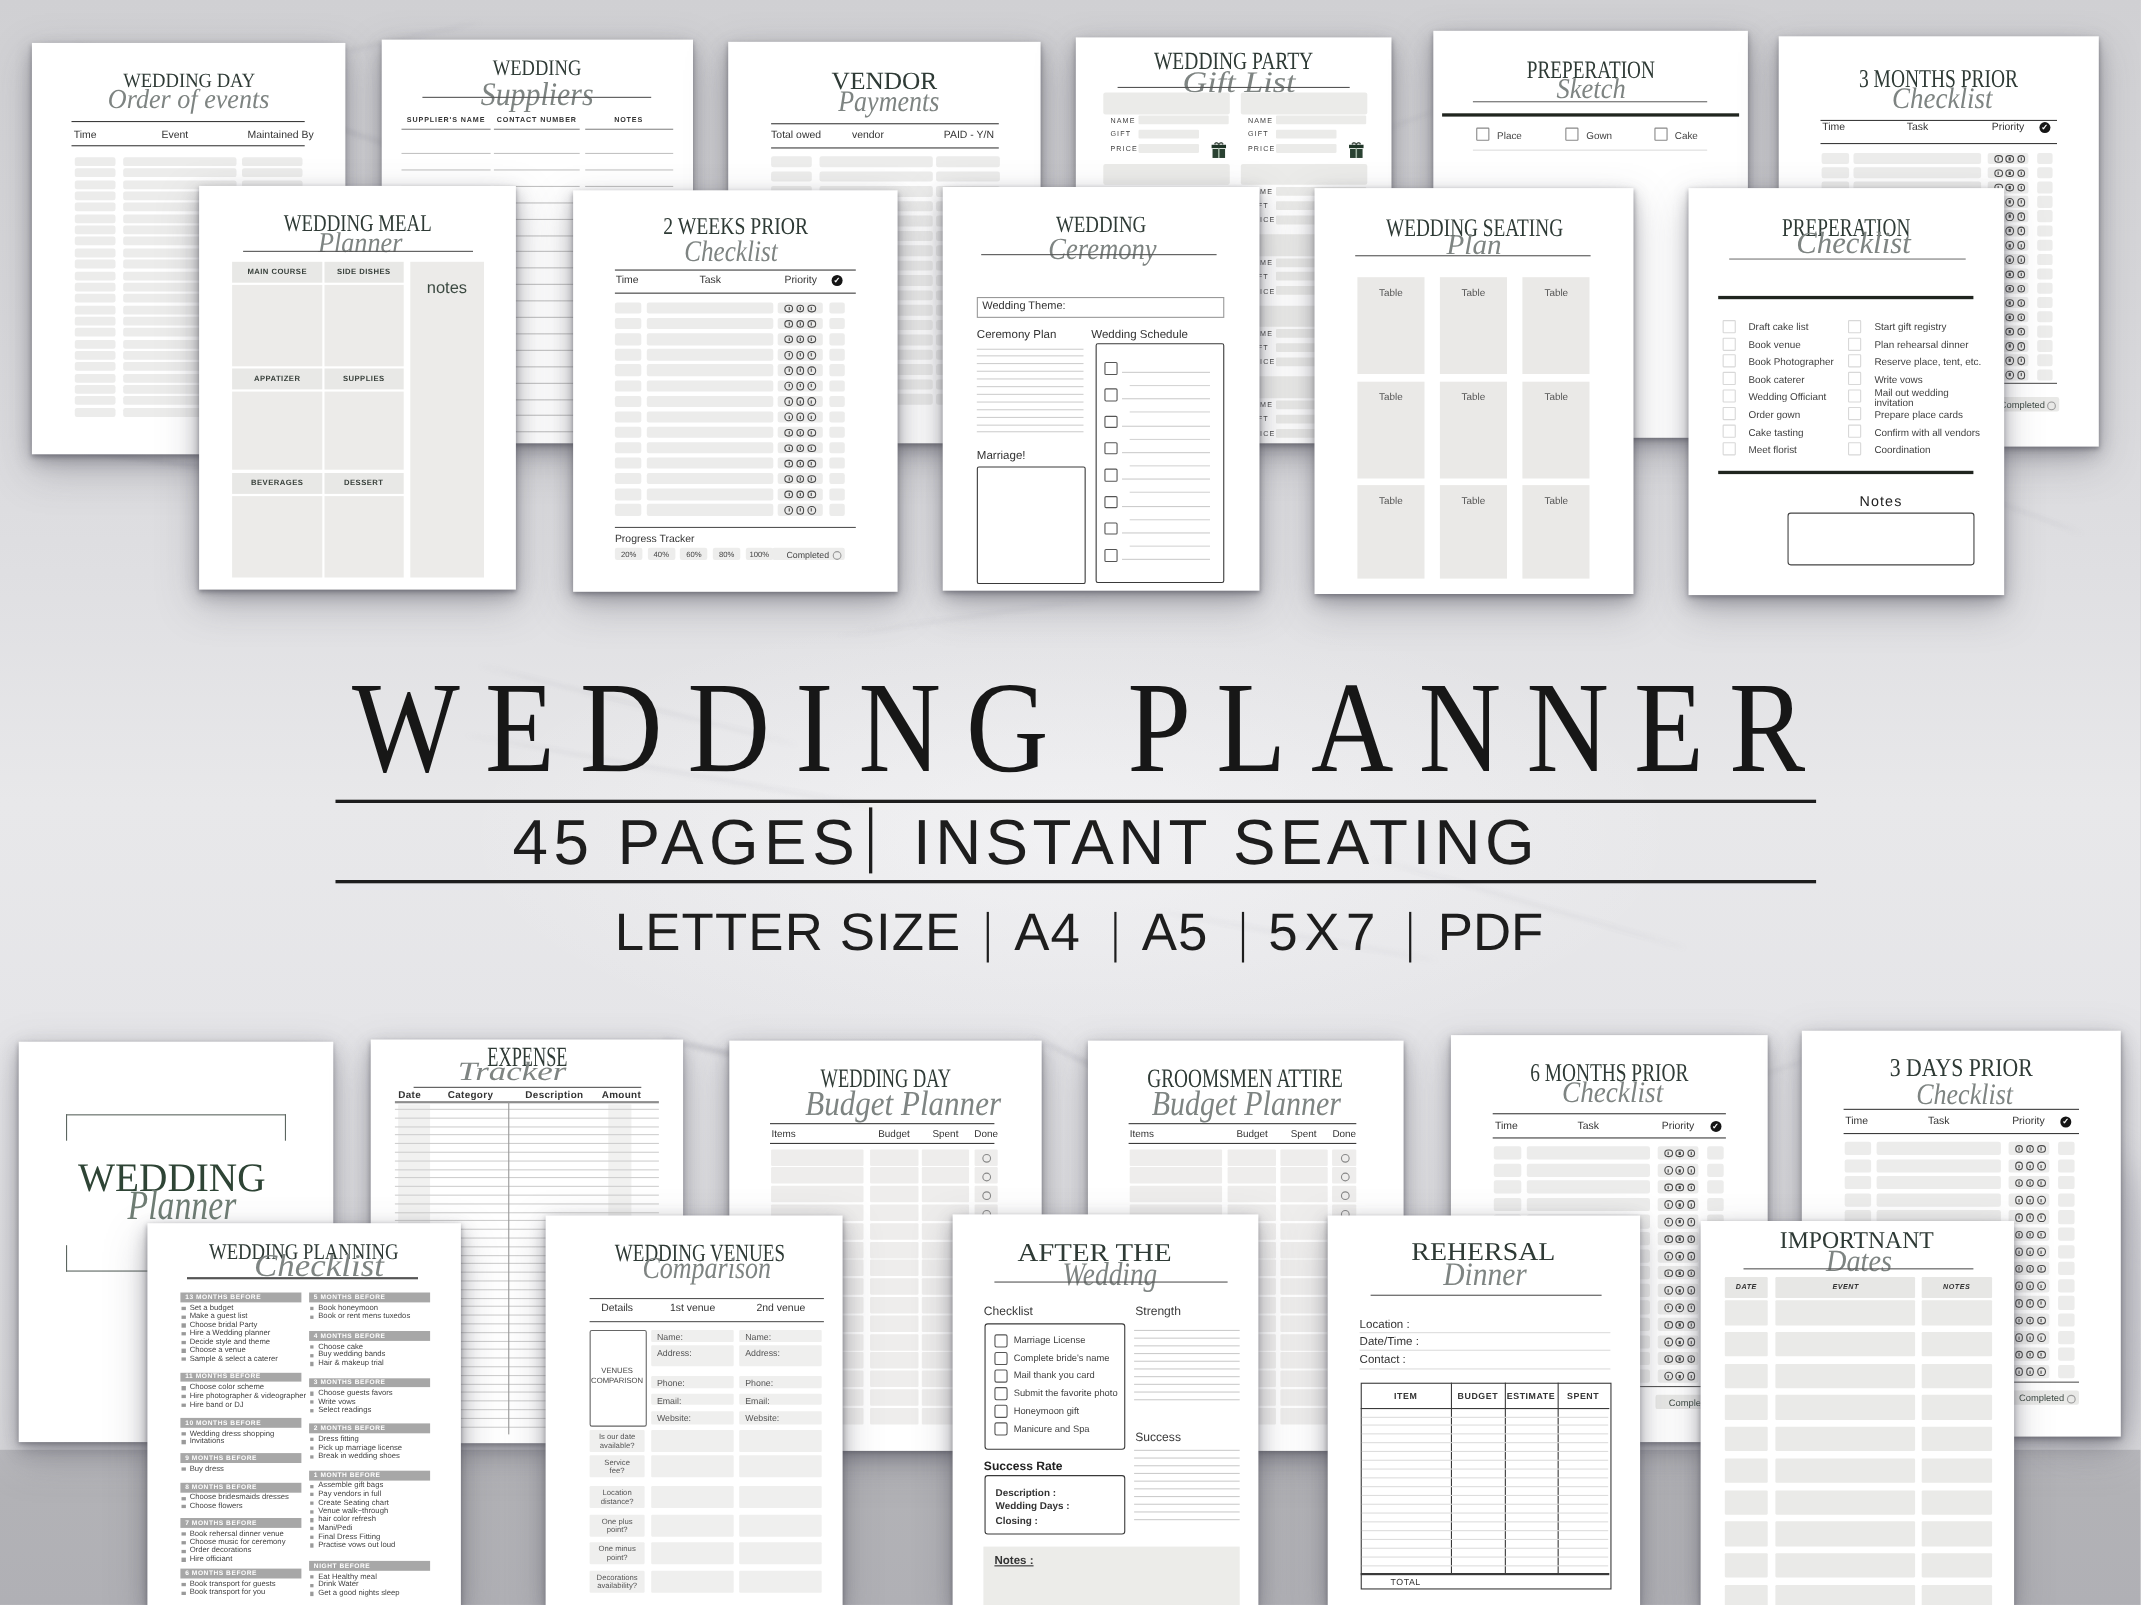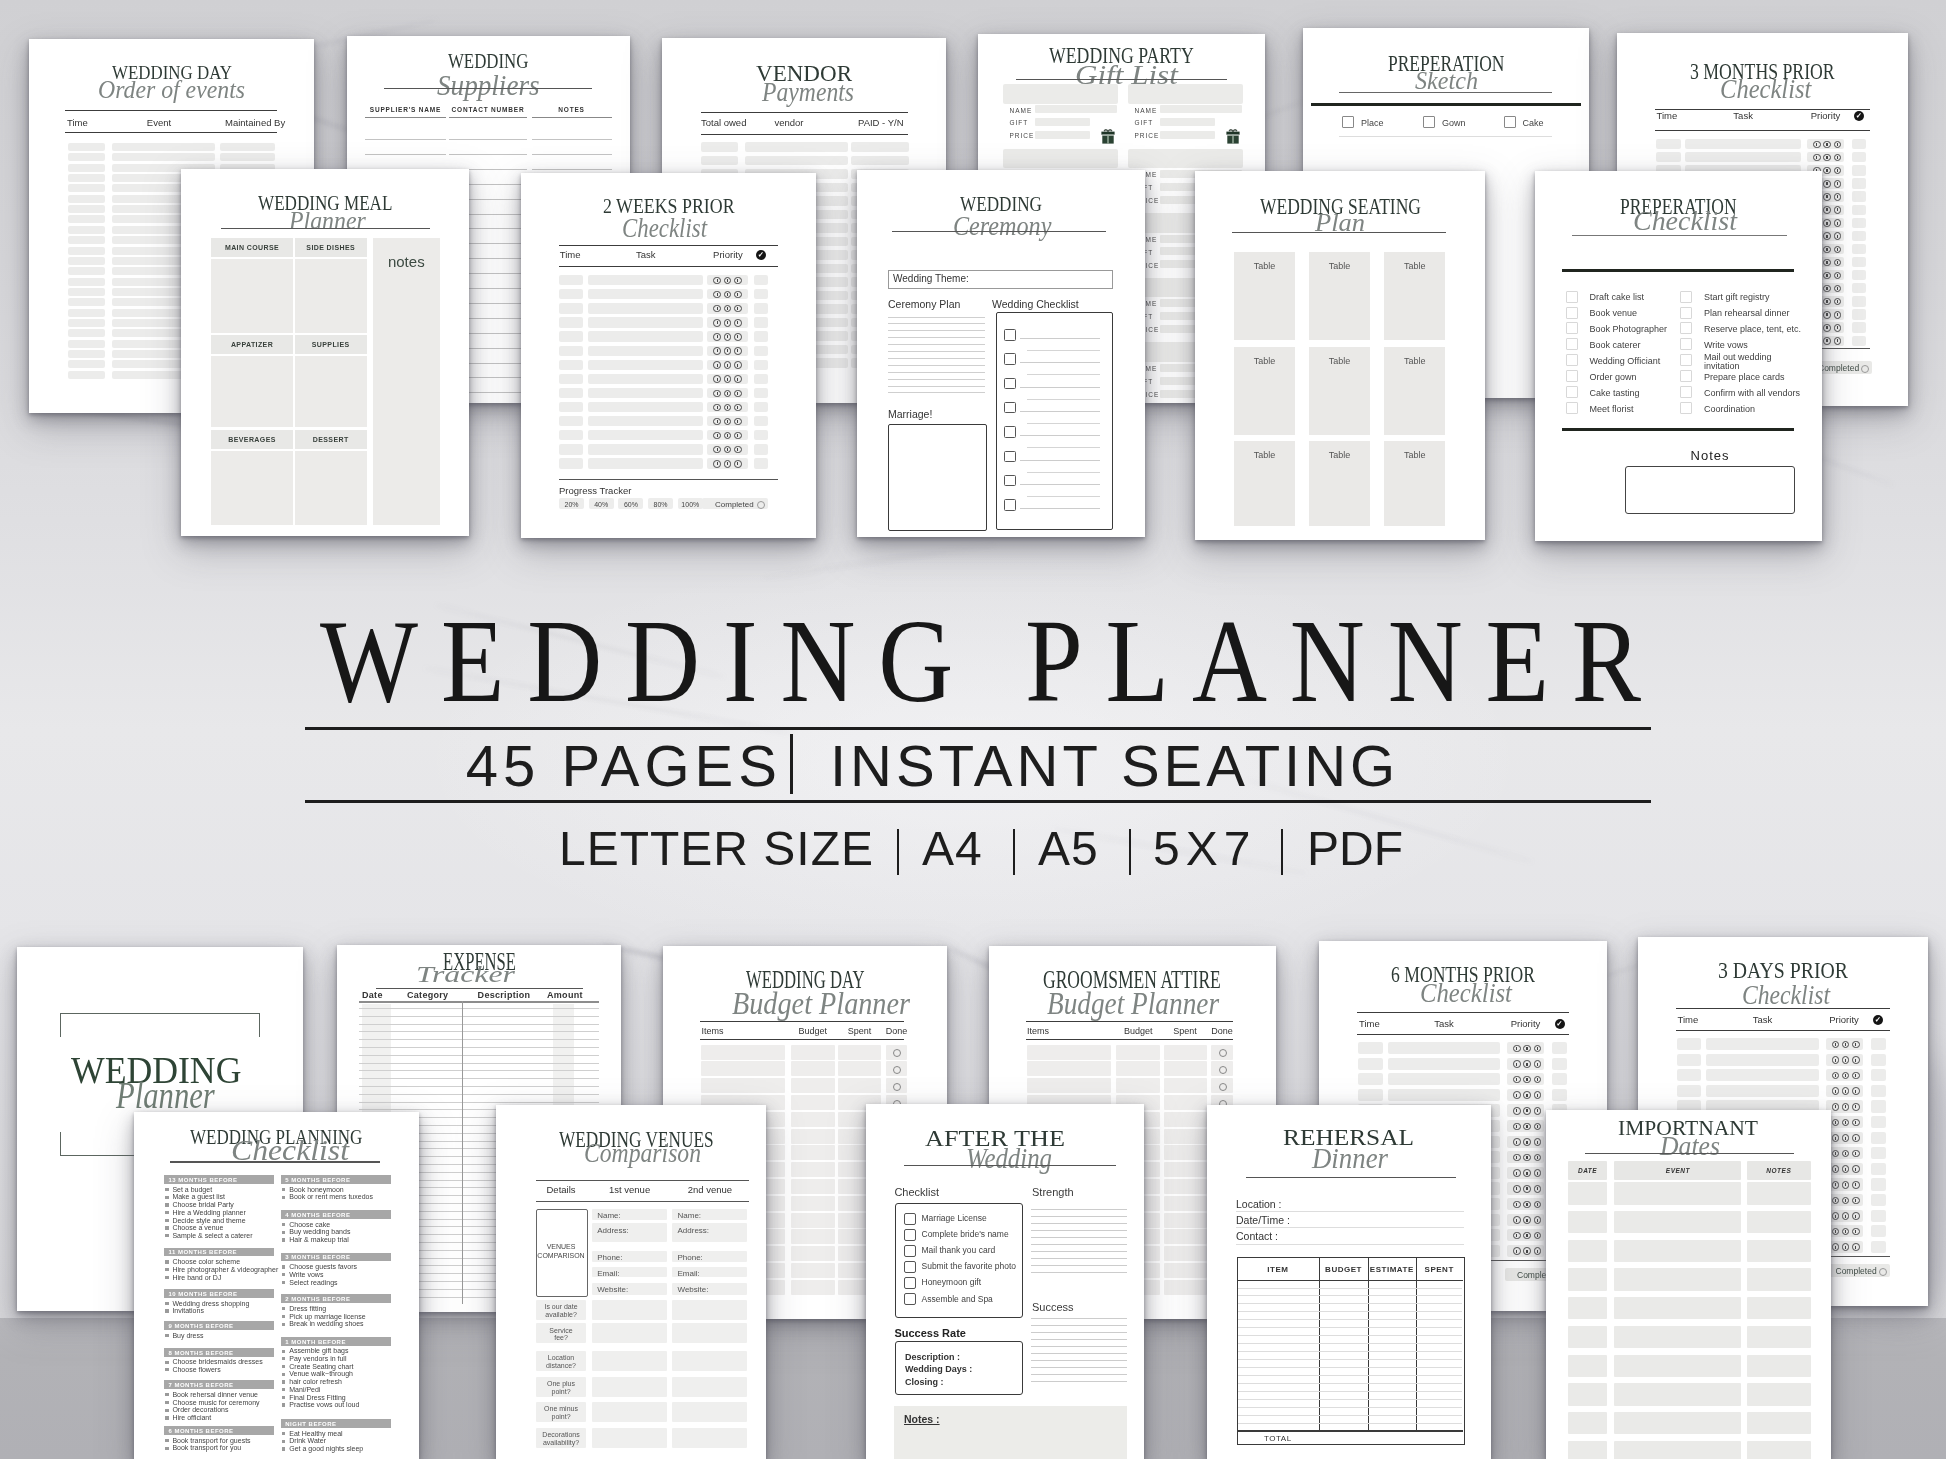--- a/index.html
+++ b/index.html
@@ -797,21 +797,21 @@
       <text x="79.2" y="28.0" text-anchor="middle" textLength="98.5" lengthAdjust="spacingAndGlyphs" font-family="Liberation Serif,serif" font-style="italic" font-size="28.0" fill="#7e8482">Ceremony</text>
     </svg>
 
 <div class="ln" style="left:35px;top:61px;width:214px;height:1.2px;background:#555"></div>
 
 <div class="ln" style="left:31px;top:99.5px;width:223px;height:17px;border:1px solid #999;background:#fff"></div>
 <div class="tx" style="left:36px;top:103px;font-size:10px;color:#333;font-weight:normal;letter-spacing:0px;">Wedding Theme:</div>
 
 <div class="tx" style="left:31px;top:128px;font-size:10.5px;color:#333;font-weight:normal;letter-spacing:0px;">Ceremony Plan</div>
 
-<div class="tx" style="left:135px;top:128px;font-size:10.5px;color:#333;font-weight:normal;letter-spacing:0px;">Wedding Checklist</div>
+<div class="tx" style="left:135px;top:128px;font-size:10.5px;color:#333;font-weight:normal;letter-spacing:0px;">Wedding Schedule</div>
 
 <div class="ln" style="left:0;top:0">
       <div class="ln" style="left:31px;top:146.5px;width:97px;height:1px;background:#cfcfcf"></div>
       <div class="ln" style="left:31px;top:153.4px;width:97px;height:1px;background:#cfcfcf"></div>
       <div class="ln" style="left:31px;top:160.3px;width:97px;height:1px;background:#cfcfcf"></div>
       <div class="ln" style="left:31px;top:167.20000000000002px;width:97px;height:1px;background:#cfcfcf"></div>
       <div class="ln" style="left:31px;top:174.10000000000002px;width:97px;height:1px;background:#cfcfcf"></div>
       <div class="ln" style="left:31px;top:181.00000000000003px;width:97px;height:1px;background:#cfcfcf"></div>
       <div class="ln" style="left:31px;top:187.90000000000003px;width:97px;height:1px;background:#cfcfcf"></div>
       <div class="ln" style="left:31px;top:194.80000000000004px;width:97px;height:1px;background:#cfcfcf"></div>
@@ -1707,21 +1707,21 @@
       <div class="tx" style="left:55.5px;top:110.0px;font-size:8.5px;color:#3f3f3f;font-weight:normal;letter-spacing:0px;">Marriage License</div>
       <div class="ln" style="left:37.5px;top:124.6px;width:10px;height:10px;border:1.2px solid #555;border-radius:2px;background:#fff"></div>
       <div class="tx" style="left:55.5px;top:126.1px;font-size:8.5px;color:#3f3f3f;font-weight:normal;letter-spacing:0px;">Complete bride's name</div>
       <div class="ln" style="left:37.5px;top:140.7px;width:10px;height:10px;border:1.2px solid #555;border-radius:2px;background:#fff"></div>
       <div class="tx" style="left:55.5px;top:142.2px;font-size:8.5px;color:#3f3f3f;font-weight:normal;letter-spacing:0px;">Mail thank you card</div>
       <div class="ln" style="left:37.5px;top:156.79999999999998px;width:10px;height:10px;border:1.2px solid #555;border-radius:2px;background:#fff"></div>
       <div class="tx" style="left:55.5px;top:158.29999999999998px;font-size:8.5px;color:#3f3f3f;font-weight:normal;letter-spacing:0px;">Submit the favorite photo</div>
       <div class="ln" style="left:37.5px;top:172.89999999999998px;width:10px;height:10px;border:1.2px solid #555;border-radius:2px;background:#fff"></div>
       <div class="tx" style="left:55.5px;top:174.39999999999998px;font-size:8.5px;color:#3f3f3f;font-weight:normal;letter-spacing:0px;">Honeymoon gift</div>
       <div class="ln" style="left:37.5px;top:188.99999999999997px;width:10px;height:10px;border:1.2px solid #555;border-radius:2px;background:#fff"></div>
-      <div class="tx" style="left:55.5px;top:190.49999999999997px;font-size:8.5px;color:#3f3f3f;font-weight:normal;letter-spacing:0px;">Assemble and Spa</div>
+      <div class="tx" style="left:55.5px;top:190.49999999999997px;font-size:8.5px;color:#3f3f3f;font-weight:normal;letter-spacing:0px;">Manicure and Spa</div>
     </div>
 
 <div class="ln" style="left:0;top:0">
       <div class="ln" style="left:164.8px;top:104.5px;width:96px;height:1px;background:#ccc"></div>
       <div class="ln" style="left:164.8px;top:111.5px;width:96px;height:1px;background:#ccc"></div>
       <div class="ln" style="left:164.8px;top:118.5px;width:96px;height:1px;background:#ccc"></div>
       <div class="ln" style="left:164.8px;top:125.5px;width:96px;height:1px;background:#ccc"></div>
       <div class="ln" style="left:164.8px;top:132.5px;width:96px;height:1px;background:#ccc"></div>
       <div class="ln" style="left:164.8px;top:139.5px;width:96px;height:1px;background:#ccc"></div>
       <div class="ln" style="left:164.8px;top:146.5px;width:96px;height:1px;background:#ccc"></div>

